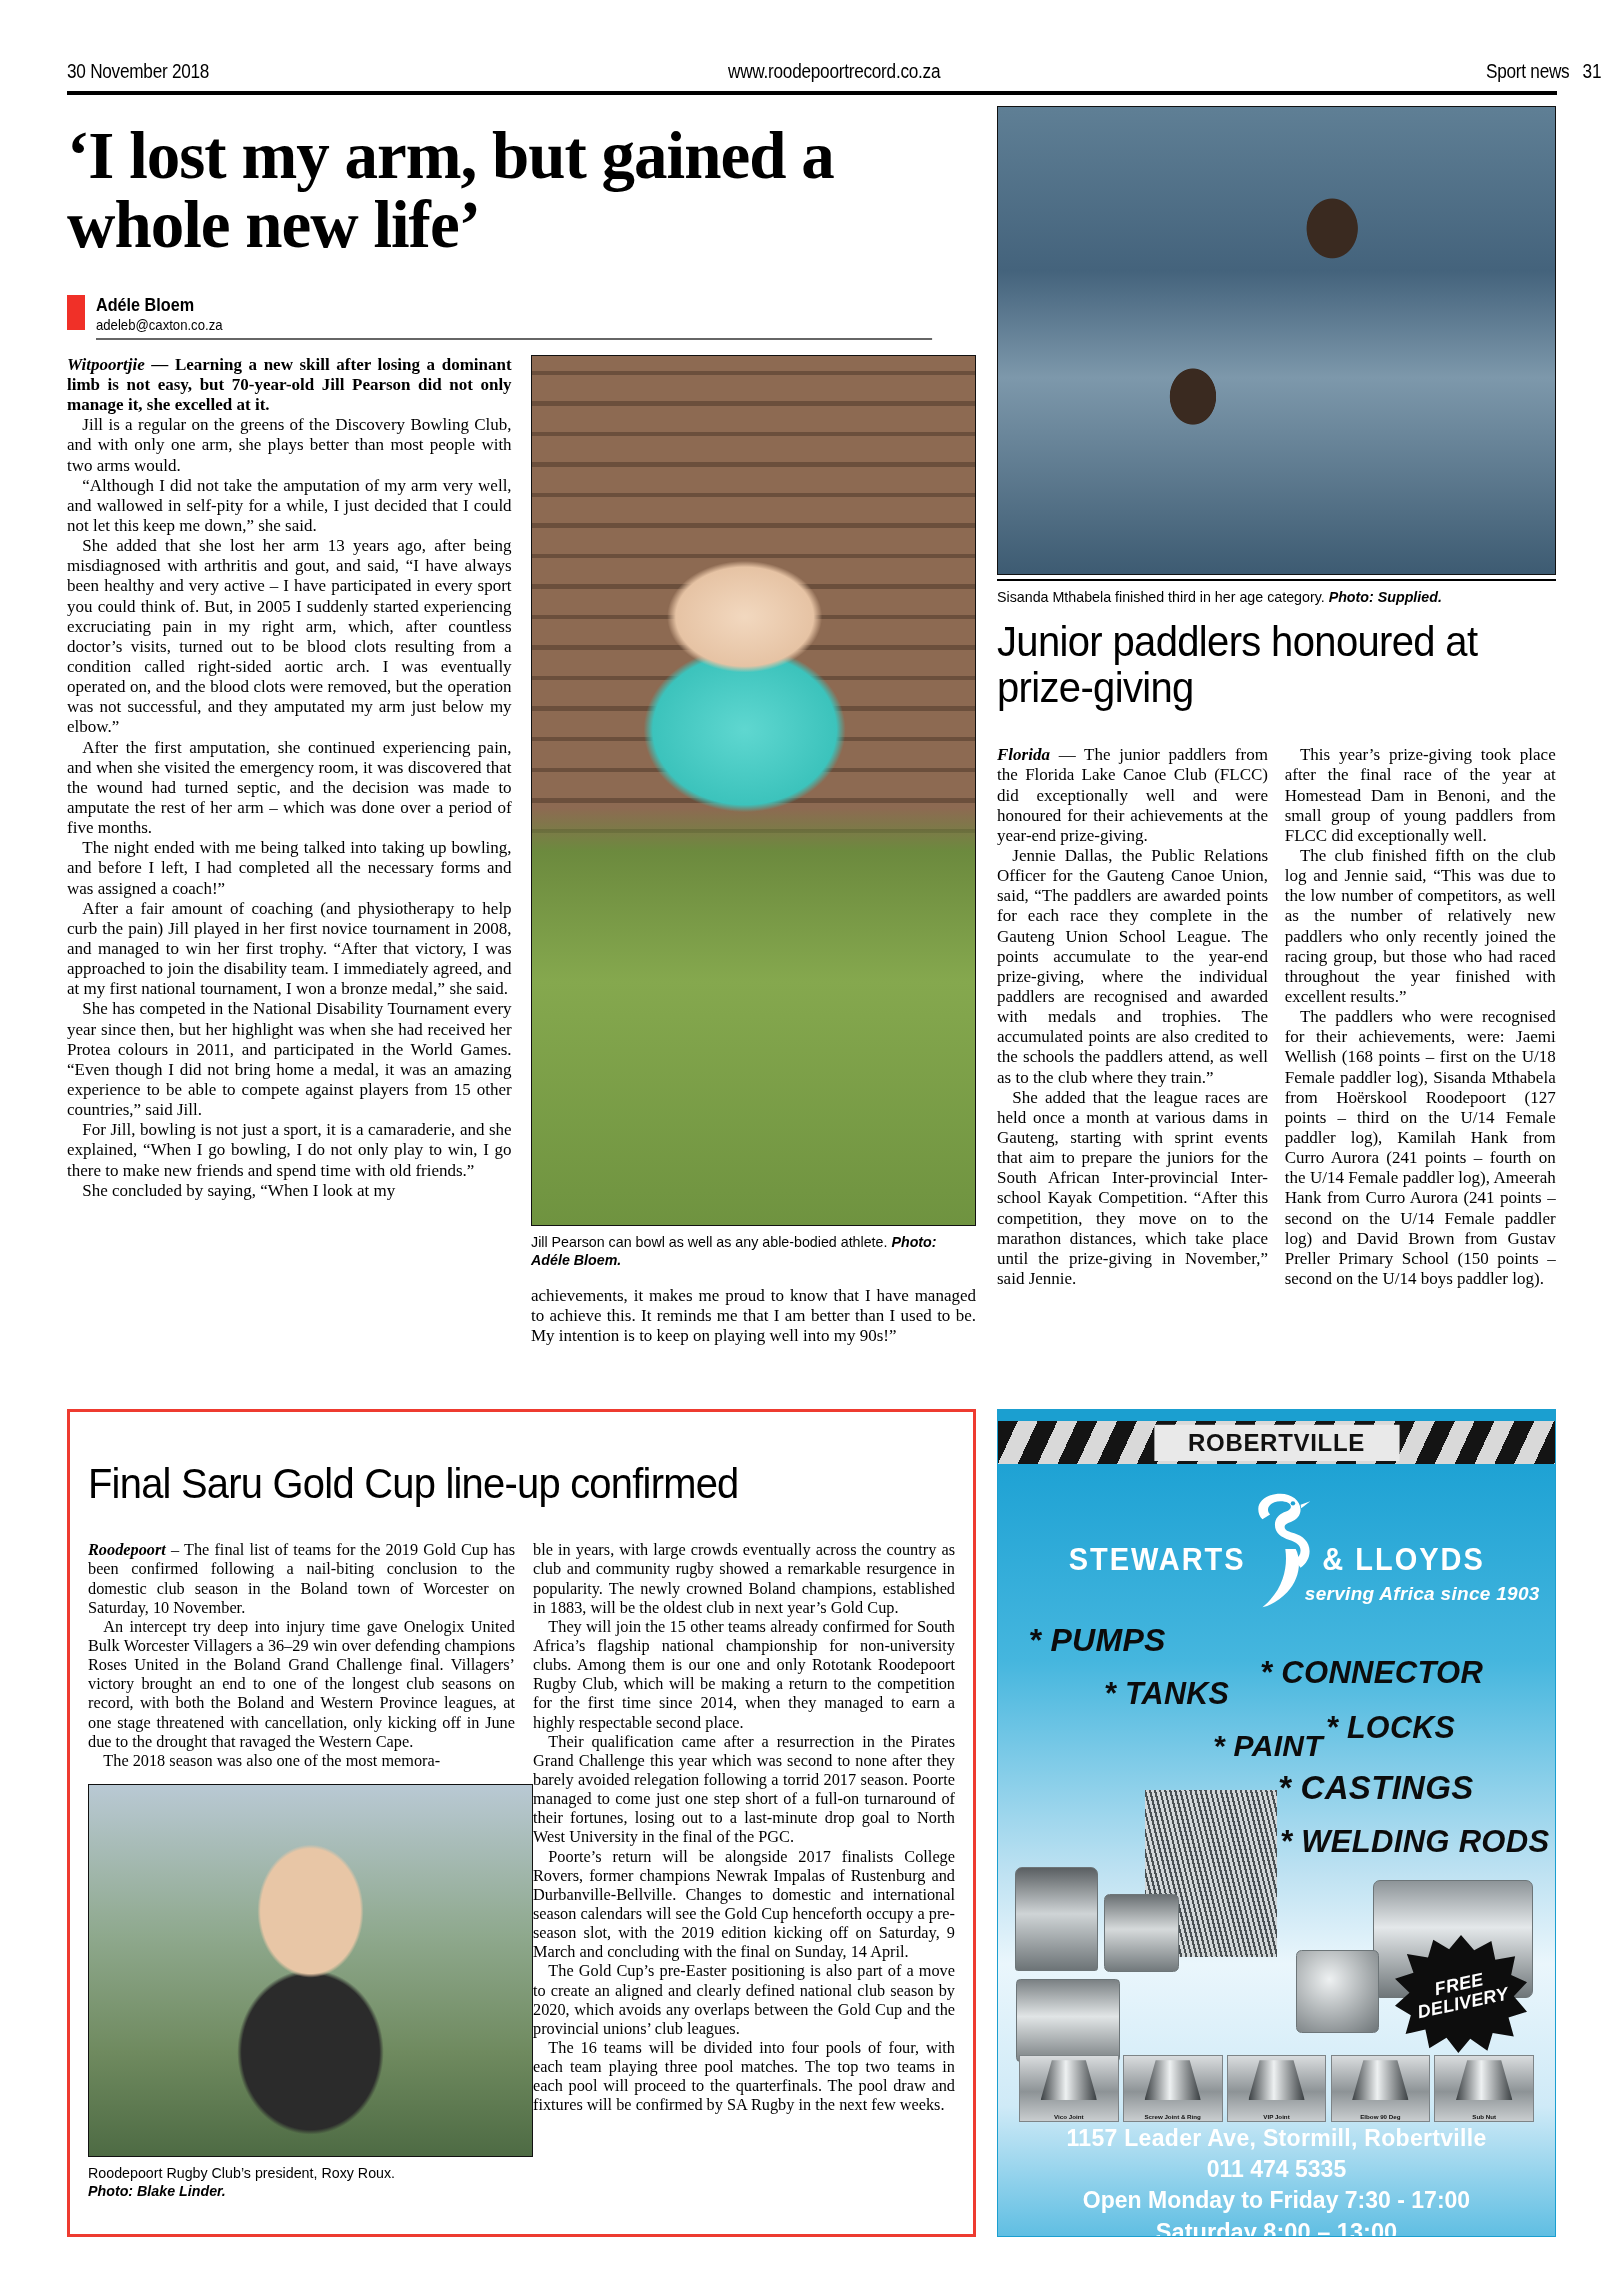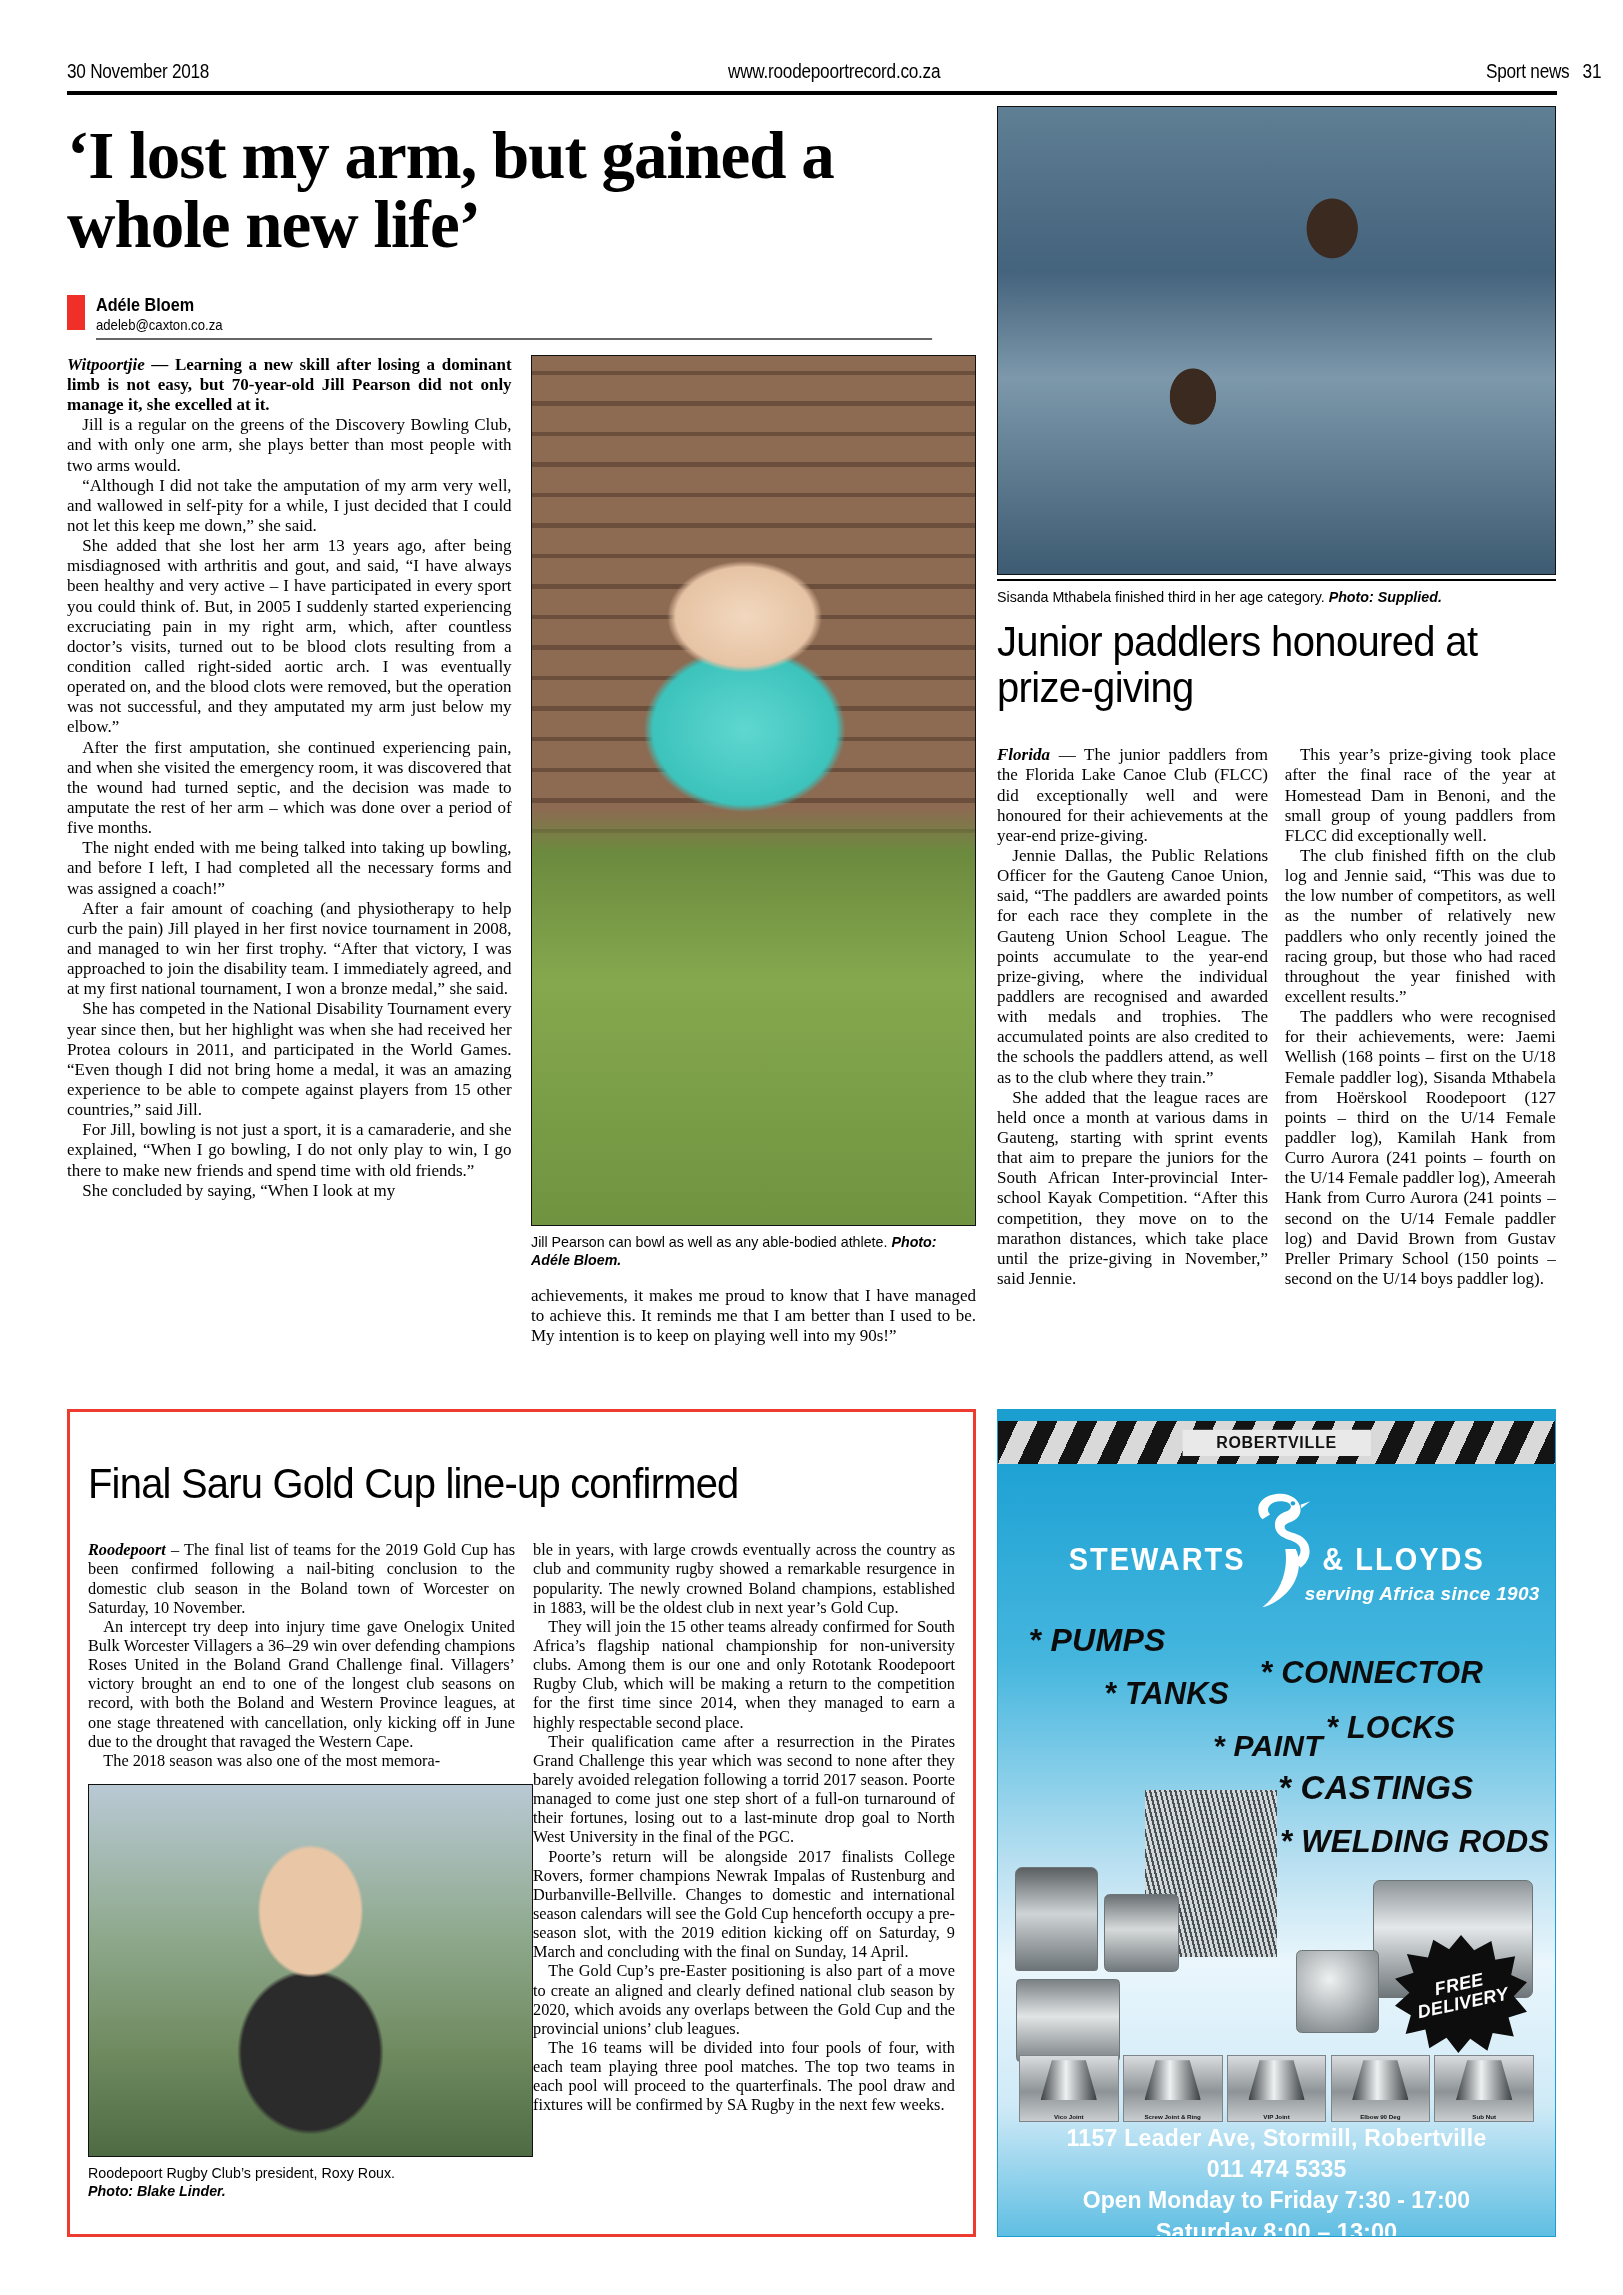--- a/index.html
+++ b/index.html
@@ -139,21 +139,21 @@
   }
   .ad-topbar { height:11px; background:#1b9fd0; }
   .ad-hazard {
     height:43px; position:relative;
     background:repeating-linear-gradient(115deg,#141414 0 18px,#d9d9d9 18px 36px);
   }
   .ad-hazard .tag {
     position:absolute; left:50%; top:50%; transform:translate(-50%,-50%);
     background:#e9e9e9; padding:2.1px 32px;
     font-family:"Liberation Sans", sans-serif; font-weight:bold;
-    font-size:16px; letter-spacing:0.7px; color:#111;
+    font-size:24px; letter-spacing:0.7px; color:#111;
     box-shadow:0 0 0 2.1px #e9e9e9;
   }
   .ad-main {
     position:relative; height:892px;
     background:linear-gradient(180deg,#1ea2d4 0%,#45b6de 22%,#bfe2f2 46%,#eaf6fc 56%,#cfeaf7 72%,#36aedb 92%,#1ea2d4 100%);
   }
   .ad-logo-row {
     position:absolute; top:78px; left:0; right:0;
     display:flex; align-items:baseline; justify-content:center;
     font-family:"Liberation Sans", sans-serif;

